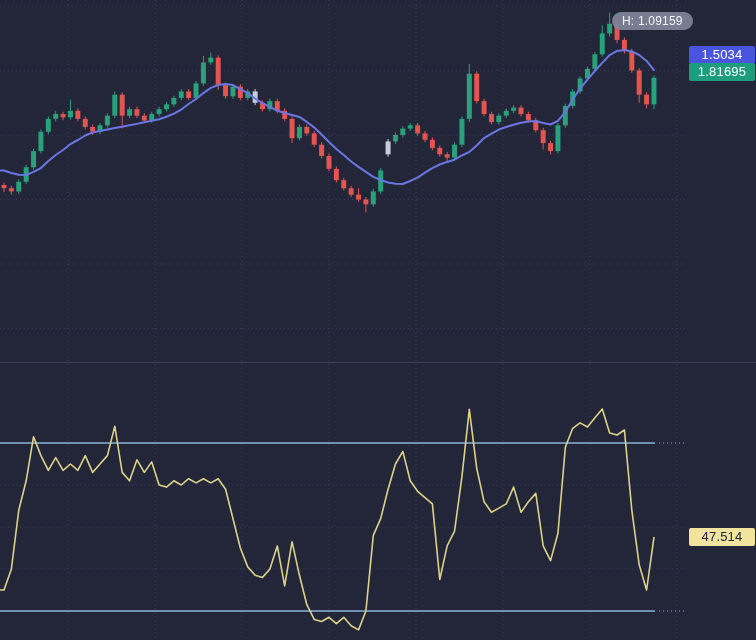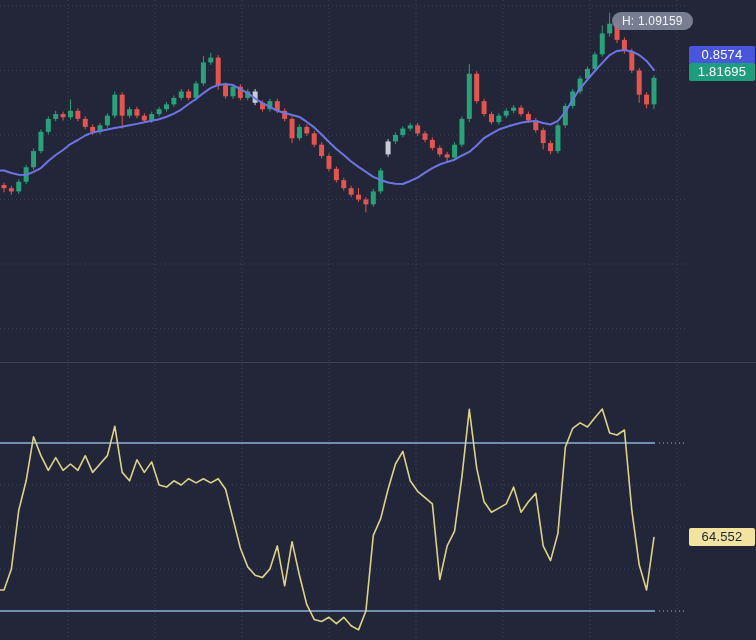--- a/index.html
+++ b/index.html
@@ -257,18 +257,18 @@
       <polyline points="0,590 4,590 11.386,569 18.772,510.2 26.158,480.8 33.544,436.7 40.93,455.6 48.316,470.3 55.702,457.7 63.088,470.3 70.474,464 77.86,470.3 85.246,455.6 92.632,472.4 100.018,464 107.404,455.6 114.79,426.2 122.176,472.4 129.562,480.8 136.948,459.8 144.334,472.4 151.72,461.9 159.106,485 166.492,487.1 173.87800000000001,480.8 181.264,485 188.65,478.7 196.036,482.9 203.422,478.7 210.808,482.9 218.19400000000002,478.7 225.58,489.2 232.966,518.6 240.352,548 247.738,566.9 255.124,575.3 262.51,577.4 269.896,569 277.282,545.9 284.668,585.8 292.05400000000003,541.7 299.44,575.3 306.826,604.7 314.212,619.4 321.598,621.5 328.984,617.3 336.37,623.6 343.75600000000003,617.3 351.142,625.7 358.528,629.9 365.914,611 373.3,535.4 380.686,518.6 388.072,489.2 395.458,464 402.844,451.4 410.23,480.8 417.616,491.3 425.002,497.6 432.38800000000003,503.9 439.774,579.5 447.16,545.9 454.546,531.2 461.932,476.6 469.318,409.4 476.704,468.2 484.09000000000003,501.8 491.476,512.3 498.862,508.1 506.248,503.9 513.634,487.1 521.02,512.3 528.4060000000001,501.8 535.792,493.4 543.178,545.9 550.564,560.6 557.95,533.3 565.336,447.2 572.722,428.3 580.1080000000001,422.84000000000003 587.494,427.04 594.88,417.8 602.266,408.98 609.652,432.91999999999996 617.038,435.02 624.424,429.98 631.8100000000001,510.2 639.196,564.8 646.582,590 653.968,537.4412" fill="none" stroke="#dcd28a" stroke-width="1.6" stroke-linejoin="round" stroke-linecap="round" clip-path="url(#clipBot)"></polyline>
     </svg>
 
   <div class="separator"></div>
 
   <div class="axis-col" id="price-axis"></div>
   <div class="axis-col" id="rsi-axis"></div>
 
   <div class="high-label" id="high-label" style="left: 612px; top: 21px;">H: 1.09159</div>
 
-  <div class="badge ma" id="ma-badge" style="top: 55px;">0.8574</div>
+  <div class="badge ma" id="ma-badge" style="top: 55px;">1.5034</div>
 
   <div class="badge close" id="close-badge" style="top: 72px;">1.81695</div>
 
-  <div class="badge rsi" id="rsi-badge" style="top: 537px;">64.552</div>
+  <div class="badge rsi" id="rsi-badge" style="top: 537px;">47.514</div>
 </div>
 
 </body></html>

